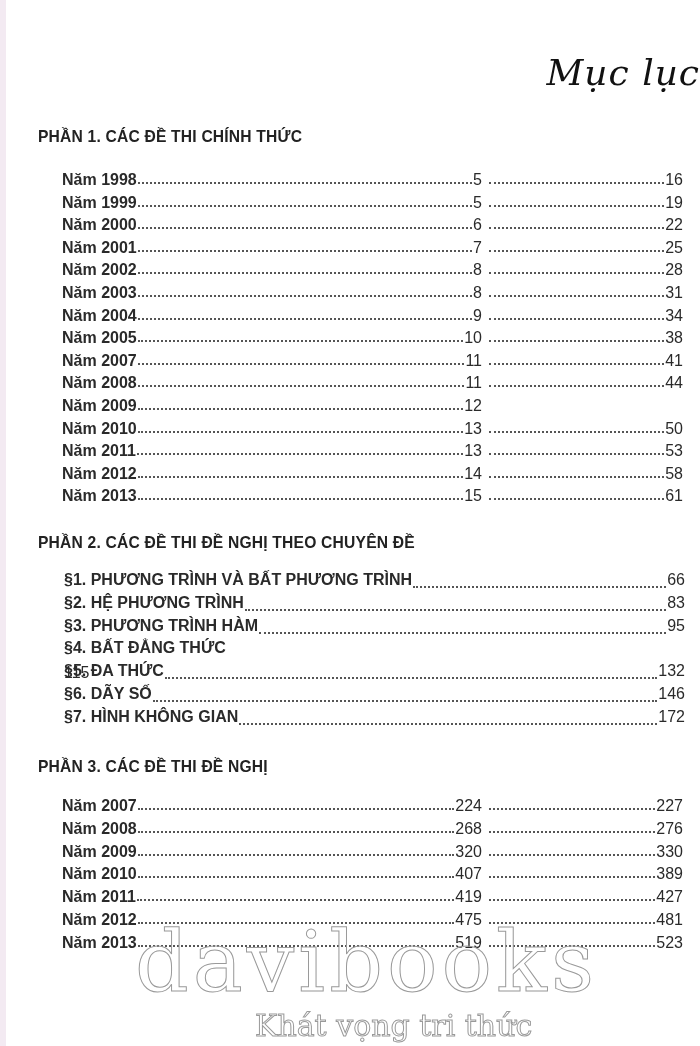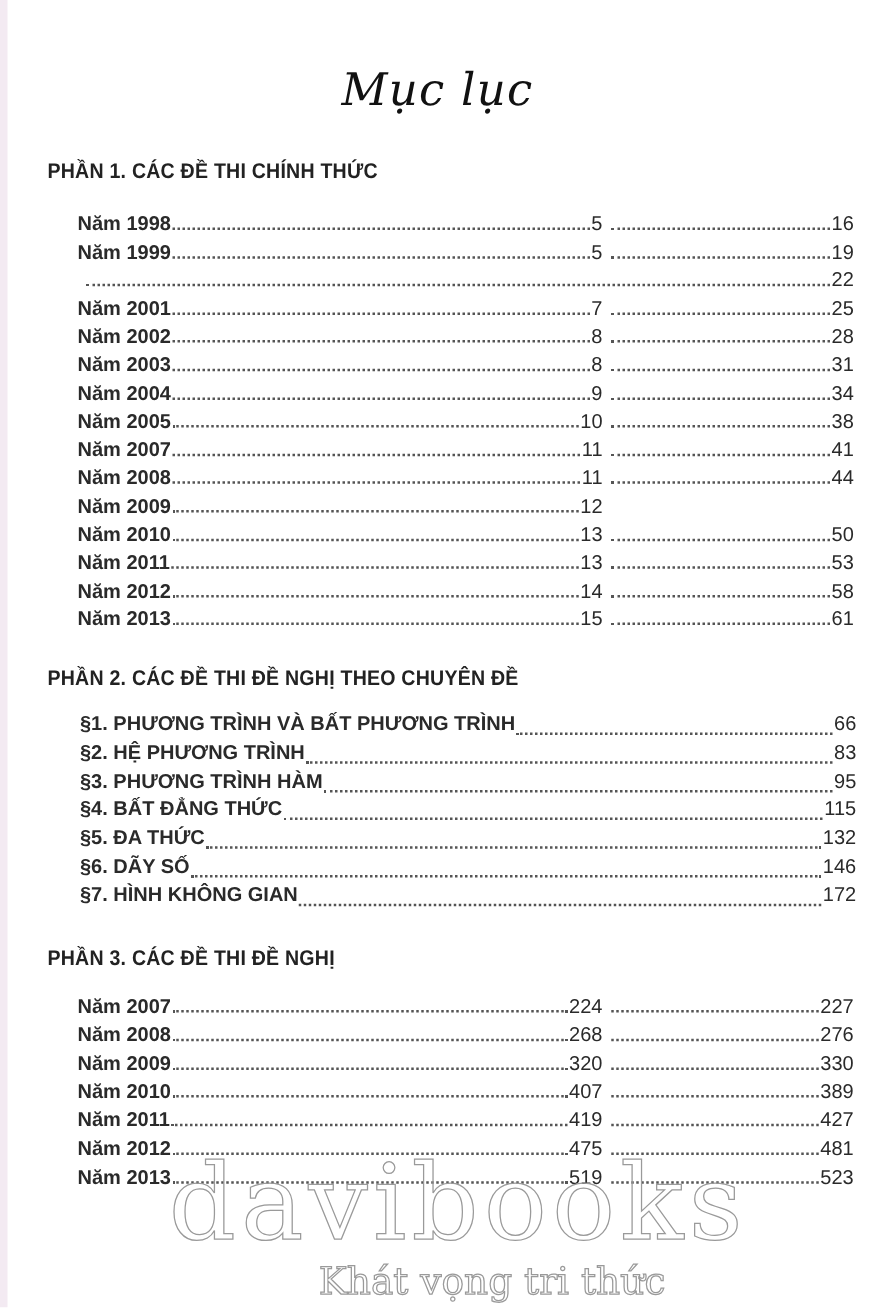--- a/index.html
+++ b/index.html
@@ -3,21 +3,21 @@
   <meta charset="utf-8">
   <style>
     html, body { margin: 0; padding: 0; }
     body {
       width: 700px; height: 1046px; position: relative; overflow: hidden;
       background: #ffffff; color: #222;
       font-family: "Liberation Sans", sans-serif;
     }
     .left-edge { position: absolute; left: 0; top: 0; width: 6px; height: 100%; background: #f3eaf2; }
     .title {
-      position: absolute; top: 52px; left: 0; width: 700px; text-align: center;
+      position: absolute; top: 52px; left: 0; width: 700px; text-align: right;
       font-family: "DejaVu Serif", serif; font-style: italic; font-size: 36px; color: #111;
       letter-spacing: 1px;
     }
     .section-heading {
       position: absolute; left: 38px; font-size: 17px; font-weight: bold; color: #222;
       letter-spacing: 0.2px; transform: scaleX(0.92); transform-origin: left center;
     }
     .row {
       position: absolute; left: 62px; width: 621px; height: 22px;
       display: flex; align-items: baseline; font-size: 16px; color: #2a2a2a; white-space: nowrap;
@@ -67,20 +67,25 @@
         <span class="dots"></span>
         <span class="num">5</span>
       </div>
       <span class="gap"></span>
       <div class="seg2">
         <span class="dots"></span>
         <span class="num">19</span>
       </div>
     </div>
     <div class="row two" style="top: 216.2px;">
+      <div class="seg1">
+        <span class="lbl">Năm 2000</span>
+        <span class="dots"></span>
+        <span class="num">6</span>
+      </div>
       <span class="gap"></span>
       <div class="seg2">
         <span class="dots"></span>
         <span class="num">22</span>
       </div>
     </div>
     <div class="row two" style="top: 238.8px;">
       <div class="seg1">
         <span class="lbl">Năm 2001</span>
         <span class="dots"></span>
@@ -232,21 +237,21 @@
     <div class="row" style="top: 593.8px; left: 64px; width: 621px;">
       <span class="lbl">§2. HỆ PHƯƠNG TRÌNH</span>
       <span class="dots"></span>
       <span class="num">83</span>
     </div>
     <div class="row" style="top: 616.6px; left: 64px; width: 621px;">
       <span class="lbl">§3. PHƯƠNG TRÌNH HÀM</span>
       <span class="dots"></span>
       <span class="num">95</span>
     </div>
-    <div class="row" style="top: 639.4px; left: 64px; width: 621px;">
+    <div class="row" style="top: 639.4px; left: 64px; width: 621px; flex-direction: column;">
       <span class="lbl">§4. BẤT ĐẲNG THỨC</span>
       <span class="dots"></span>
       <span class="num">115</span>
     </div>
     <div class="row" style="top: 662.2px; left: 64px; width: 621px;">
       <span class="lbl">§5. ĐA THỨC</span>
       <span class="dots"></span>
       <span class="num">132</span>
     </div>
     <div class="row" style="top: 685px; left: 64px; width: 621px;">

